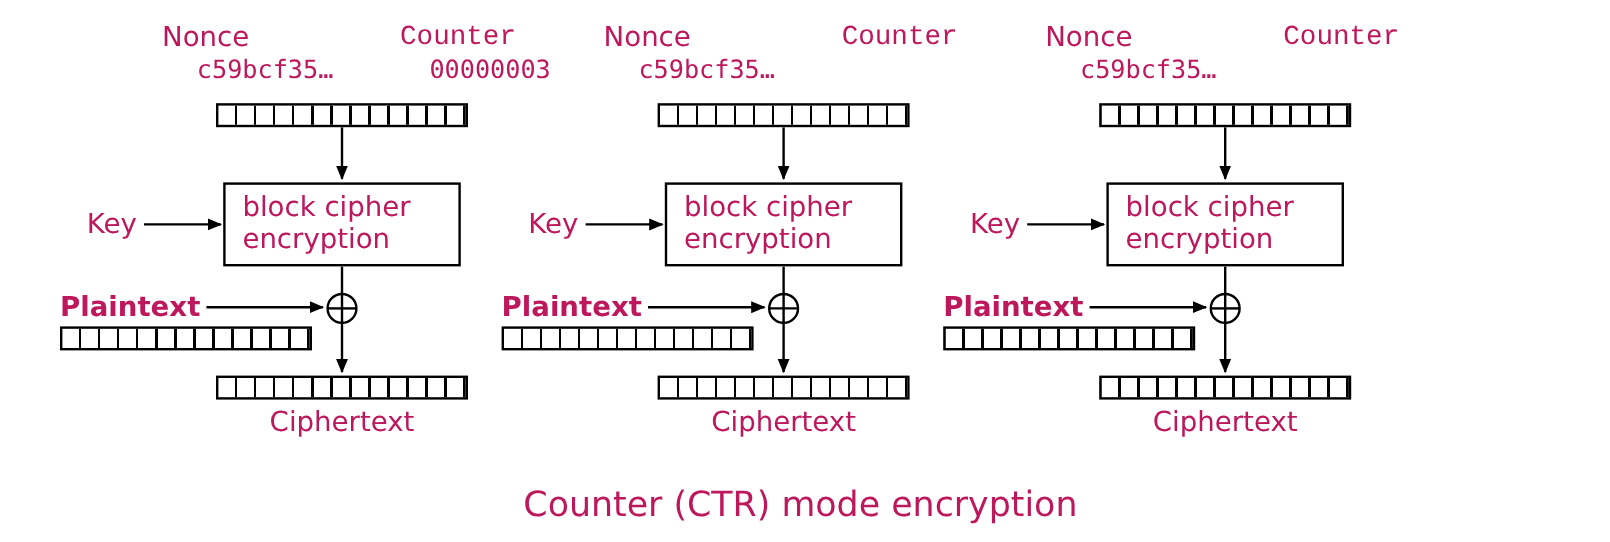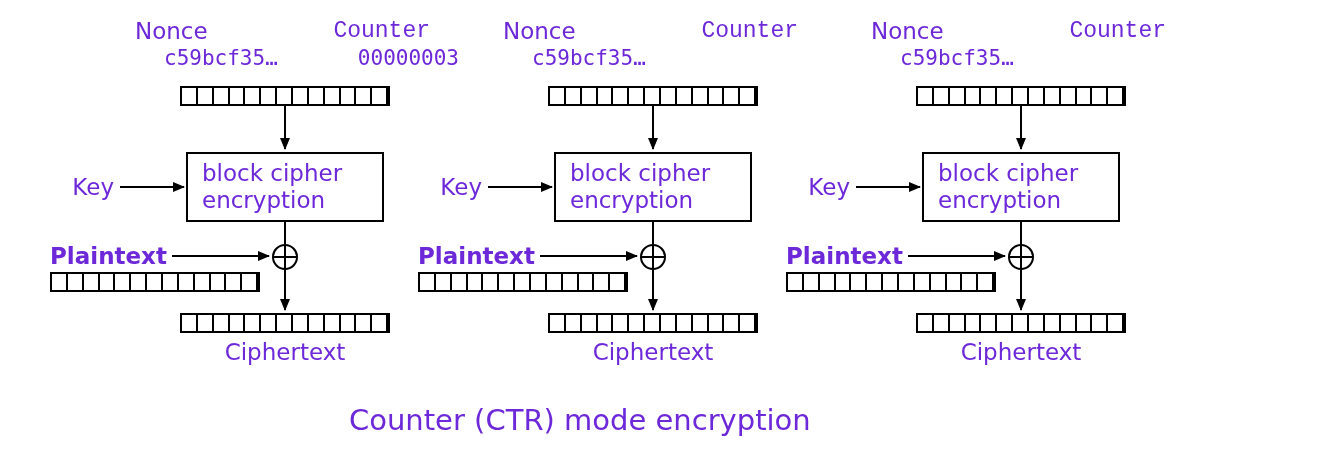--- a/index.html
+++ b/index.html
@@ -2,21 +2,21 @@
 <html><head>
 <meta charset="utf-8">
 <style>
   html, body { margin: 0; padding: 0; background: #ffffff; }
   #canvas {
     position: relative;
     width: 1342px;
     height: 452px;
     background: #ffffff;
     font-family: "DejaVu Sans", sans-serif;
-    color: #6d28d9;
+    color: #be185d;
     overflow: hidden;
   }
   .block {
     position: absolute;
     top: 0;
     width: 370px;
     height: 385px;
   }
   .wires {
     position: absolute;
@@ -70,22 +70,23 @@
   }
   .lbl-nonce   { left: 85px;  top: 19px; }
   .lbl-counter { left: 200px; top: 19px; width: 180px; text-align: right; font-family: Liberation Mono, monospace; }
   .val-nonce   { left: 85px;  top: 46px; }
   .val-counter { left: 200px; top: 46px; width: 180px; text-align: right; }
   .lbl-key     { left: 0px;   top: 175px; width: 64px; text-align: right; }
   .lbl-plain   { left: 0;   top: 244px; font-weight: bold; }
   .lbl-cipher  { left: 130px; top: 340px; width: 210px; text-align: center; }
   .title {
     position: absolute;
-    left: 349px; top: 403px;
+    left: 367px; top: 403px;
     width: 600px;
+    text-align: center;
     font-size: 29px;
     line-height: 34px;
     white-space: nowrap;
   }
   .b0 { left: 50px; }
   .b1 { left: 418px; }
   .b2 { left: 786px; }
   svg line, svg circle { stroke: #000; stroke-width: 2; }
 </style>
 </head>

